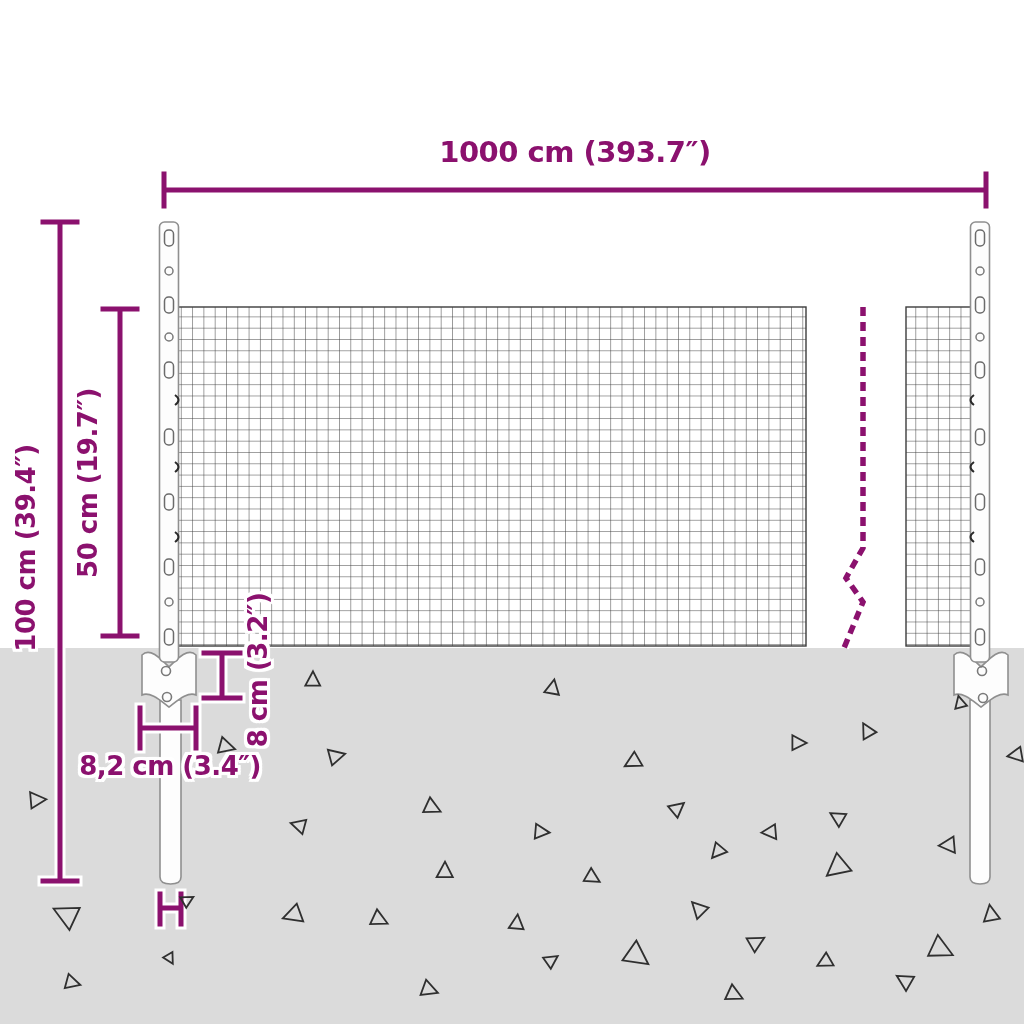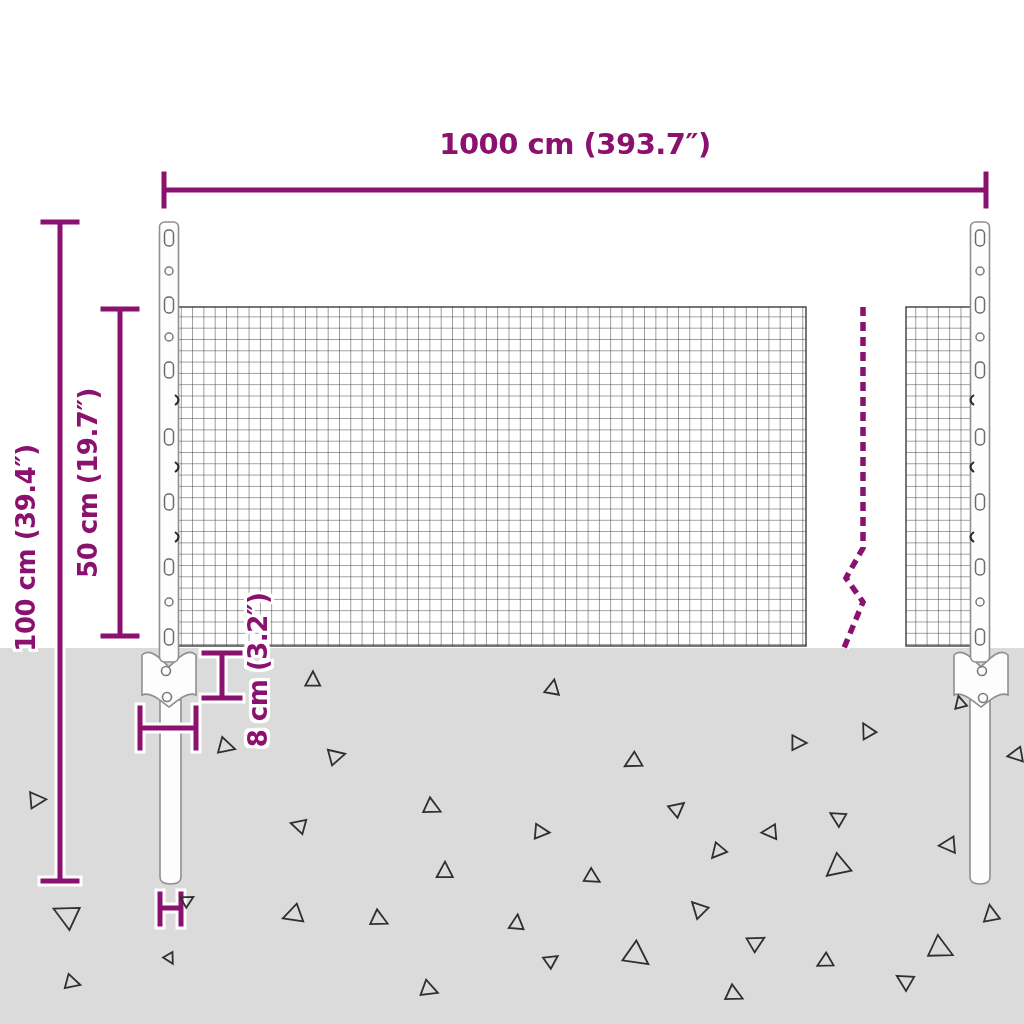--- a/index.html
+++ b/index.html
@@ -167,17 +167,18 @@
         <path class="gravel-tri" d="M0,-7 L6.5,6 L-7,6 Z" transform="translate(836,868) rotate(-130) scale(1.7)" vector-effect="non-scaling-stroke"></path>
         <path class="gravel-tri" d="M0,-7 L6.5,6 L-7,6 Z" transform="translate(991,913) rotate(-10) scale(1.2)" vector-effect="non-scaling-stroke"></path>
         <path class="gravel-tri" d="M0,-7 L6.5,6 L-7,6 Z" transform="translate(757,942) rotate(60) scale(1.2)" vector-effect="non-scaling-stroke"></path>
         <path class="gravel-tri" d="M0,-7 L6.5,6 L-7,6 Z" transform="translate(824,962) rotate(-120) scale(1.1)" vector-effect="non-scaling-stroke"></path>
         <path class="gravel-tri" d="M0,-7 L6.5,6 L-7,6 Z" transform="translate(904,980) rotate(-60) scale(1.2)" vector-effect="non-scaling-stroke"></path>
         <path class="gravel-tri" d="M0,-7 L6.5,6 L-7,6 Z" transform="translate(942,950) rotate(115) scale(1.7)" vector-effect="non-scaling-stroke"></path>
         <path class="gravel-tri" d="M0,-7 L6.5,6 L-7,6 Z" transform="translate(1015,755) rotate(-100) scale(1.1)" vector-effect="non-scaling-stroke"></path>
       </g>
   </svg>
 
-  <div class="lbl big" style="left:575px;top:144px">1000 cm (393.7″)</div>
+  <div class="lbl big" style="left:575px;top:152px">1000 cm (393.7″)</div>
   <div class="lbl v" style="left:26px;top:548px">100 cm (39.4″)</div>
   <div class="lbl v" style="left:88px;top:483px">50 cm (19.7″)</div>
   <div class="lbl v" style="left:258px;top:670px">8 cm (3.2″)</div>
+  <div class="lbl" style="left:170px;top:766px">8,2 cm (3.4″)</div>
 </div>
 
 </body></html>

